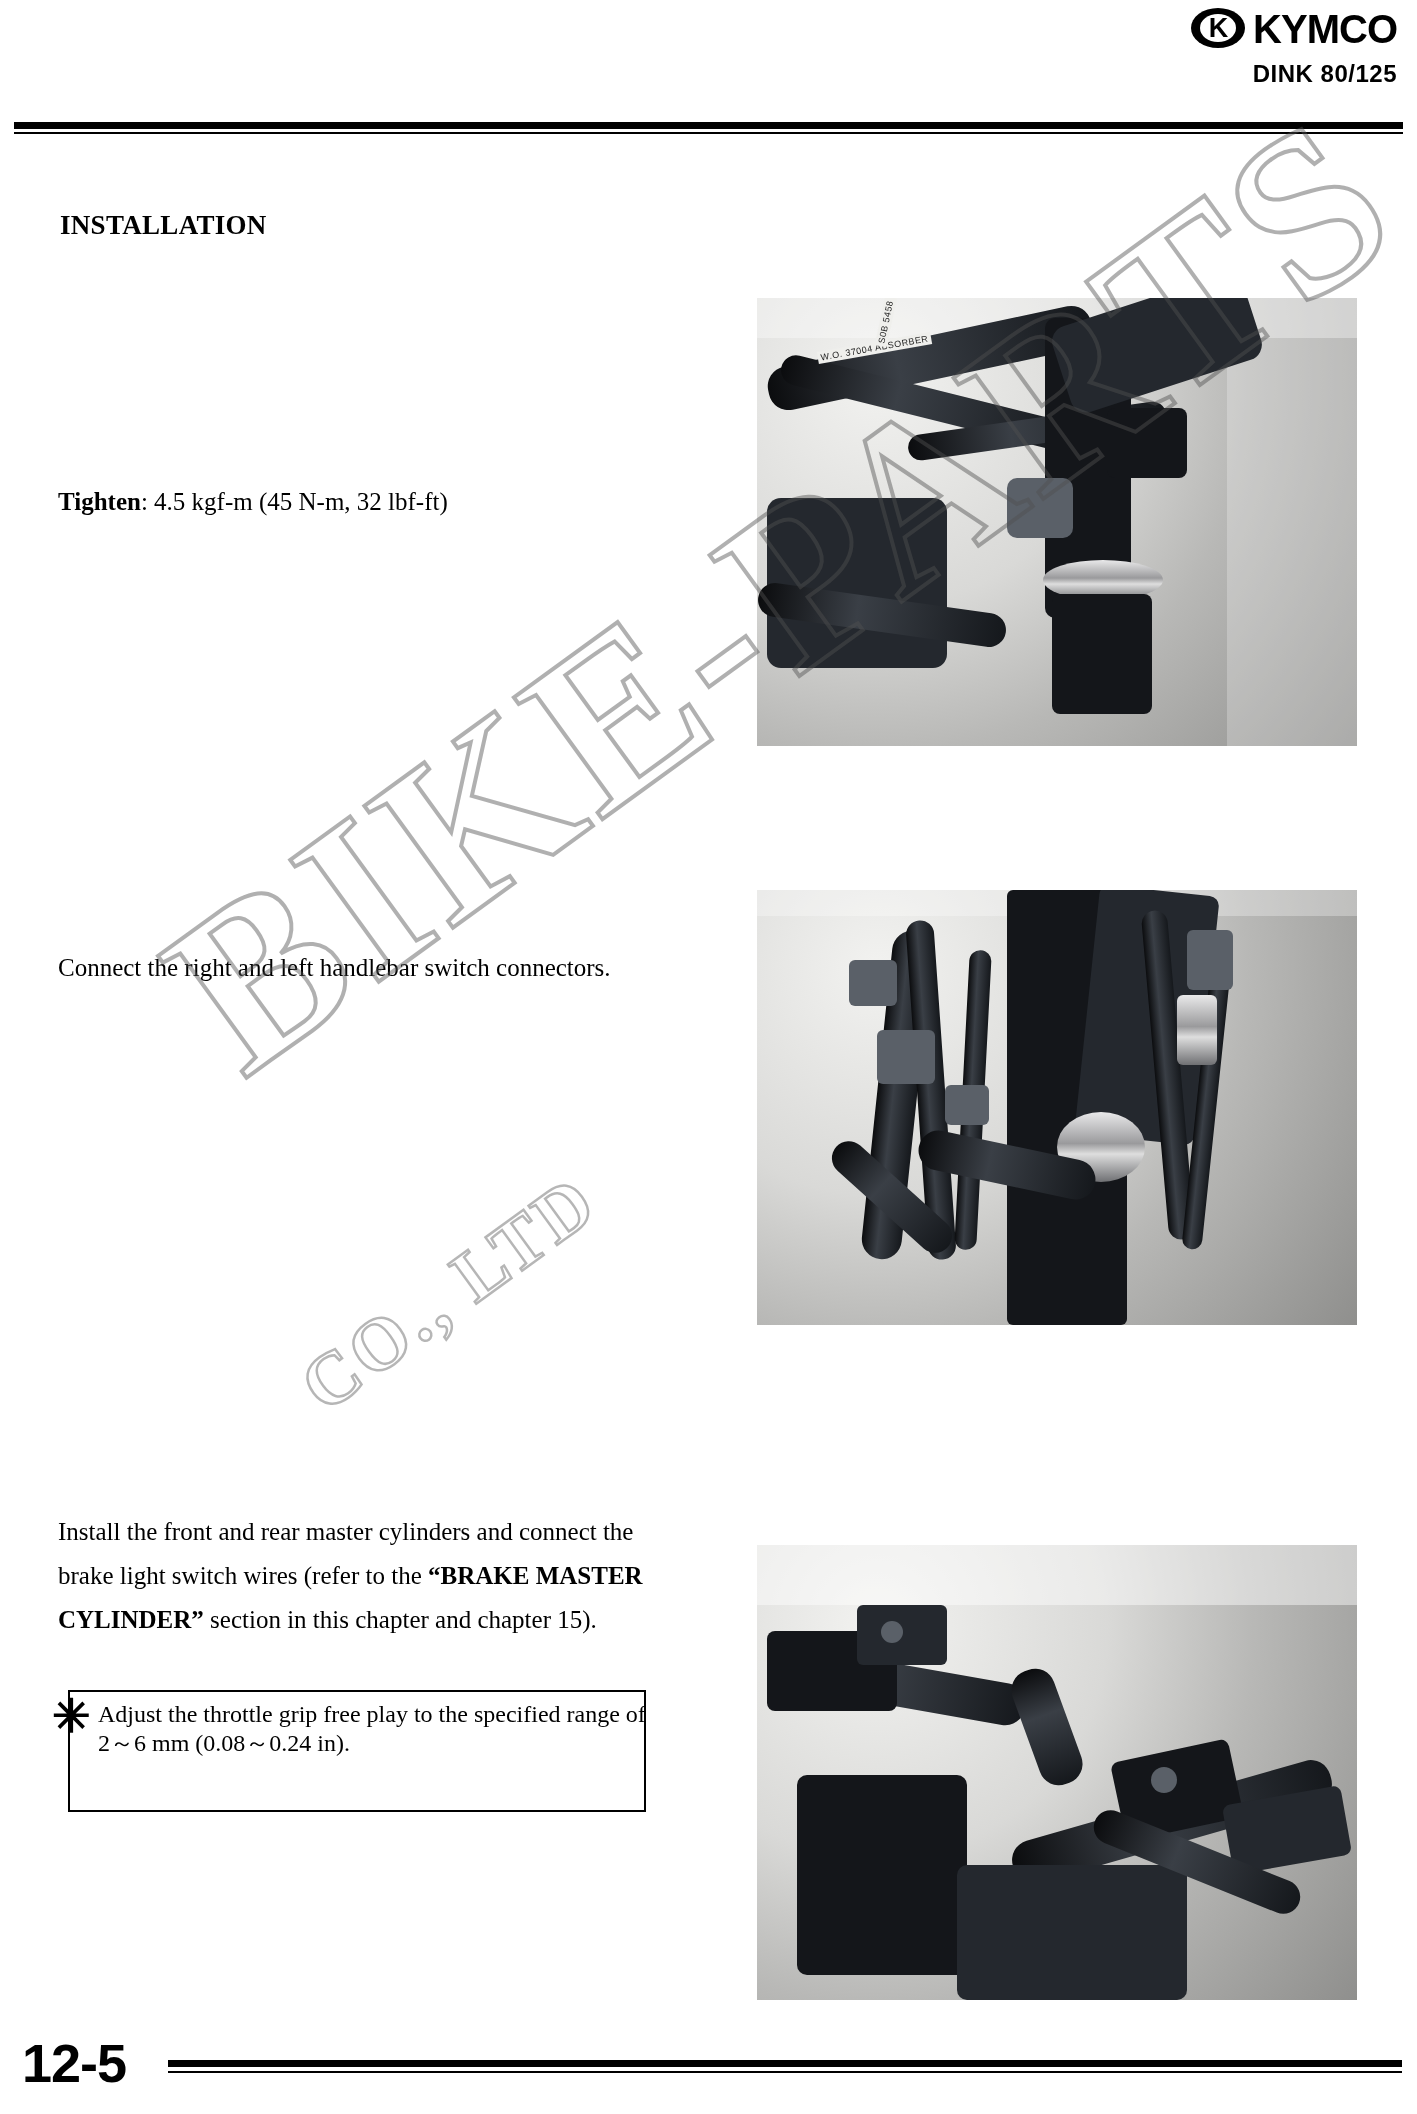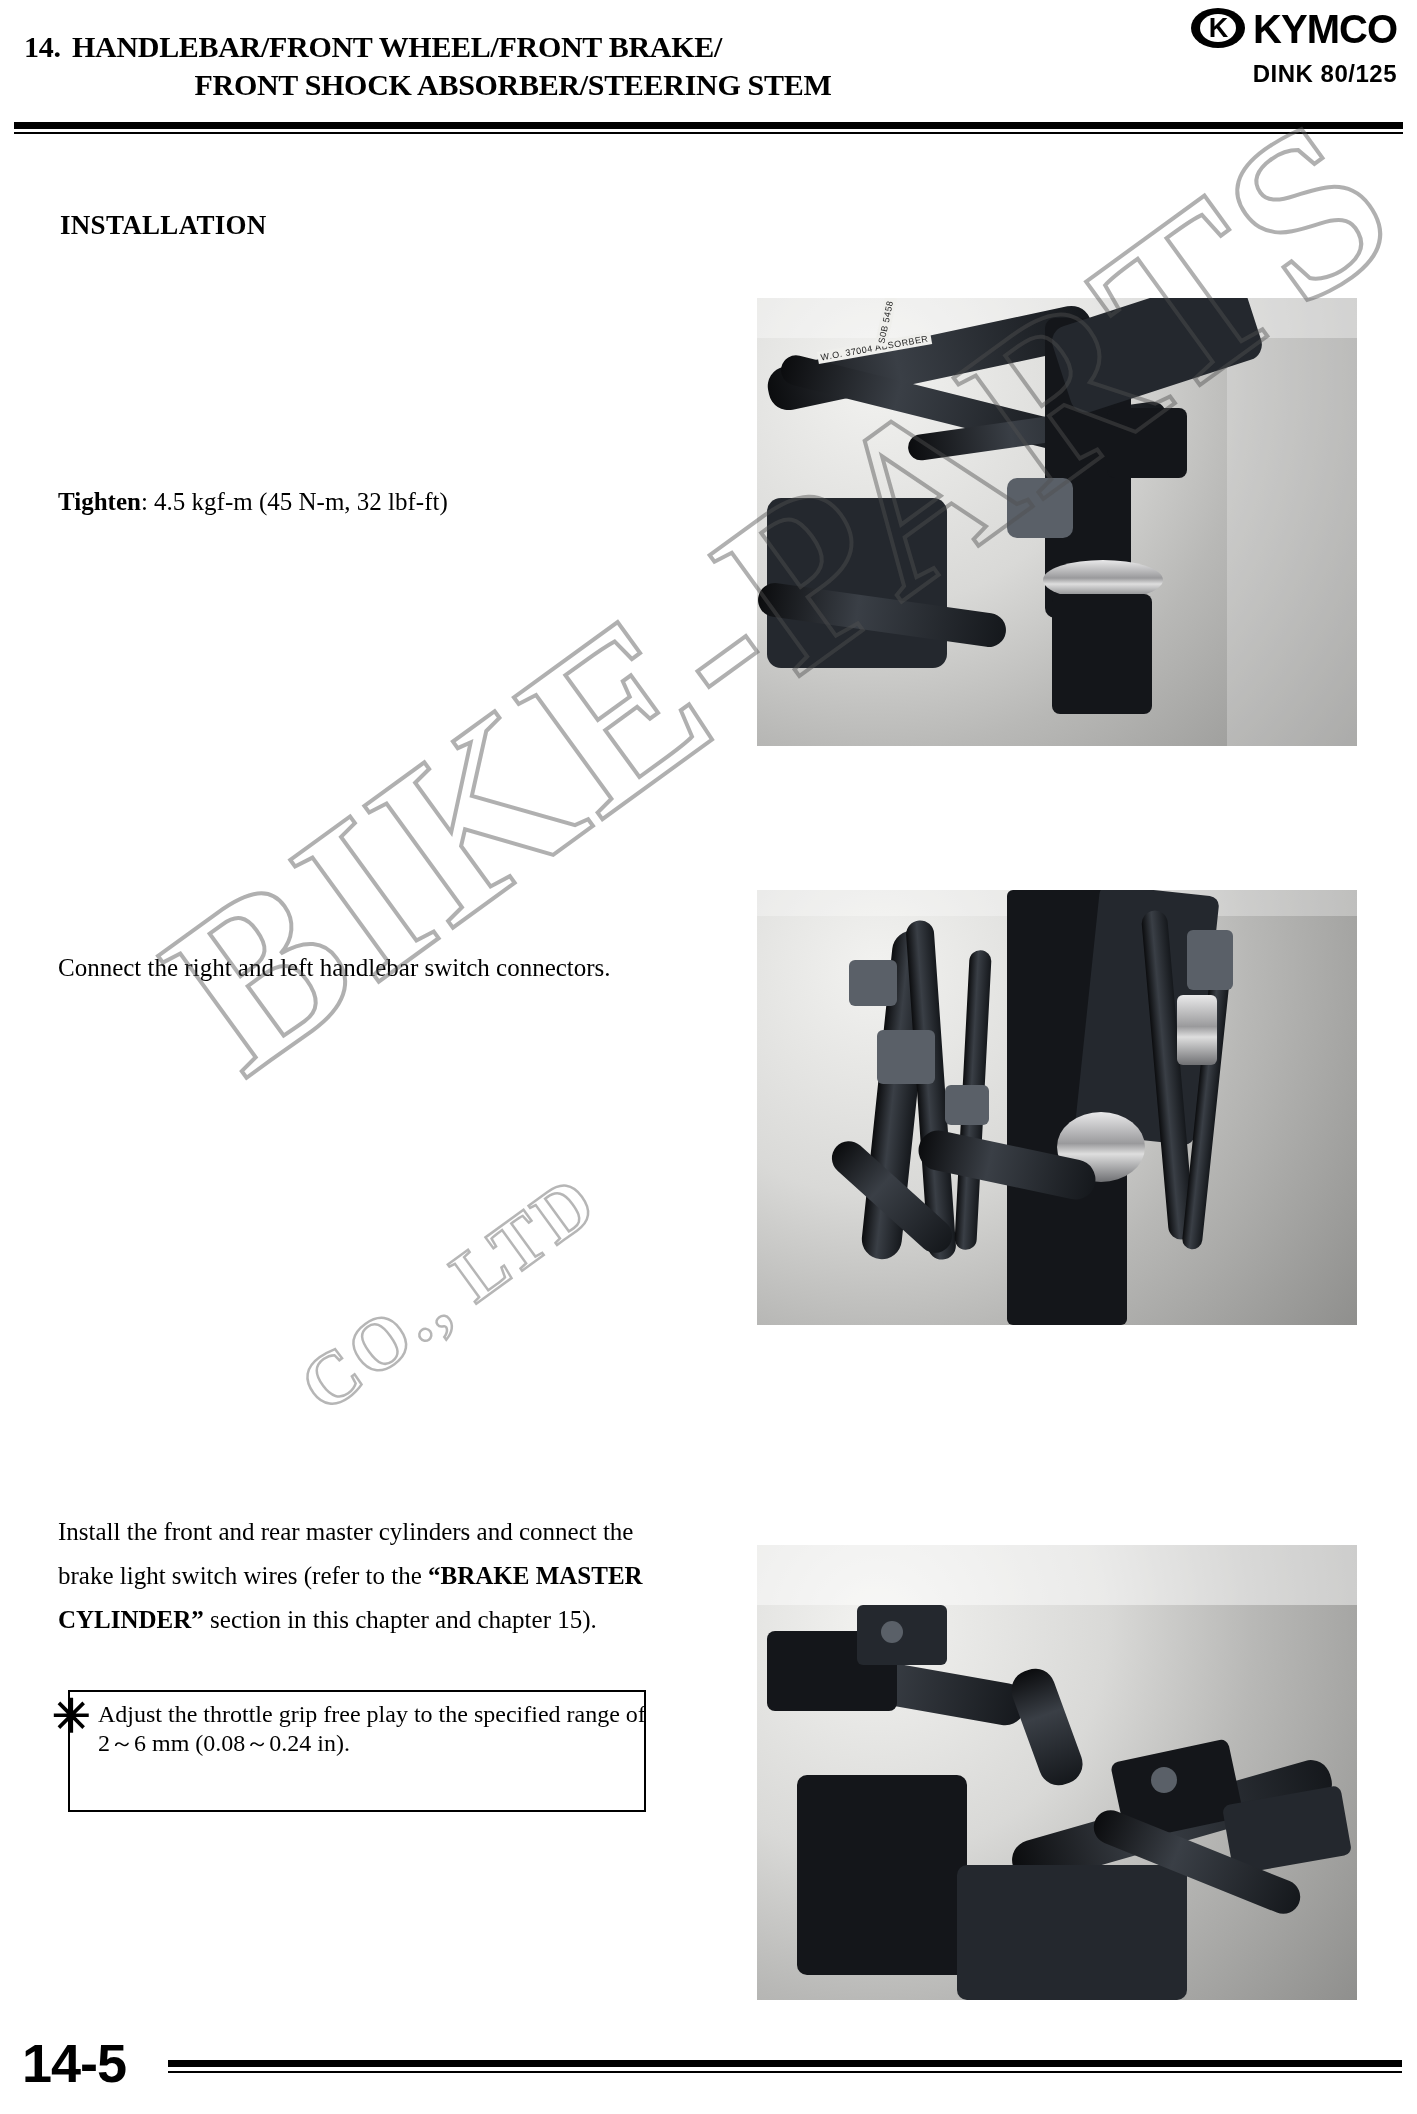--- a/index.html
+++ b/index.html
@@ -307,26 +307,20 @@
     width: 1234px;
     height: 2px;
     background: #000;
   }
 </style>
 </head>
 <body>
 
 <div class="page-header">
 
-  <div class="header-title">
-    <span class="line1">
-      <span class="num">14.</span><span>HANDLEBAR/FRONT WHEEL/FRONT BRAKE/</span>
-    </span>
-    <span class="line2">FRONT SHOCK ABSORBER/STEERING STEM</span>
-  </div>
 
   <div class="brand-block">
     <div class="brand-logo">
       <span class="brand-k"></span>
       <span class="brand-name">KYMCO</span>
     </div>
     <div class="brand-model">DINK 80/125</div>
   </div>
 
   <div class="header-rule"></div>
@@ -424,16 +418,16 @@
   </div>
 
   <div class="watermark">
     <div class="wm-text">BIKE-PARTS</div>
     <div class="wm-sub">CO., LTD</div>
   </div>
 
 </div>
 
 <div class="footer">
-  <div class="page-number">14-5</div>
+  <div class="page-number">12-5</div>
   <div class="footer-rule"></div>
   <div class="footer-rule2"></div>
 </div>
 
 </body></html>

